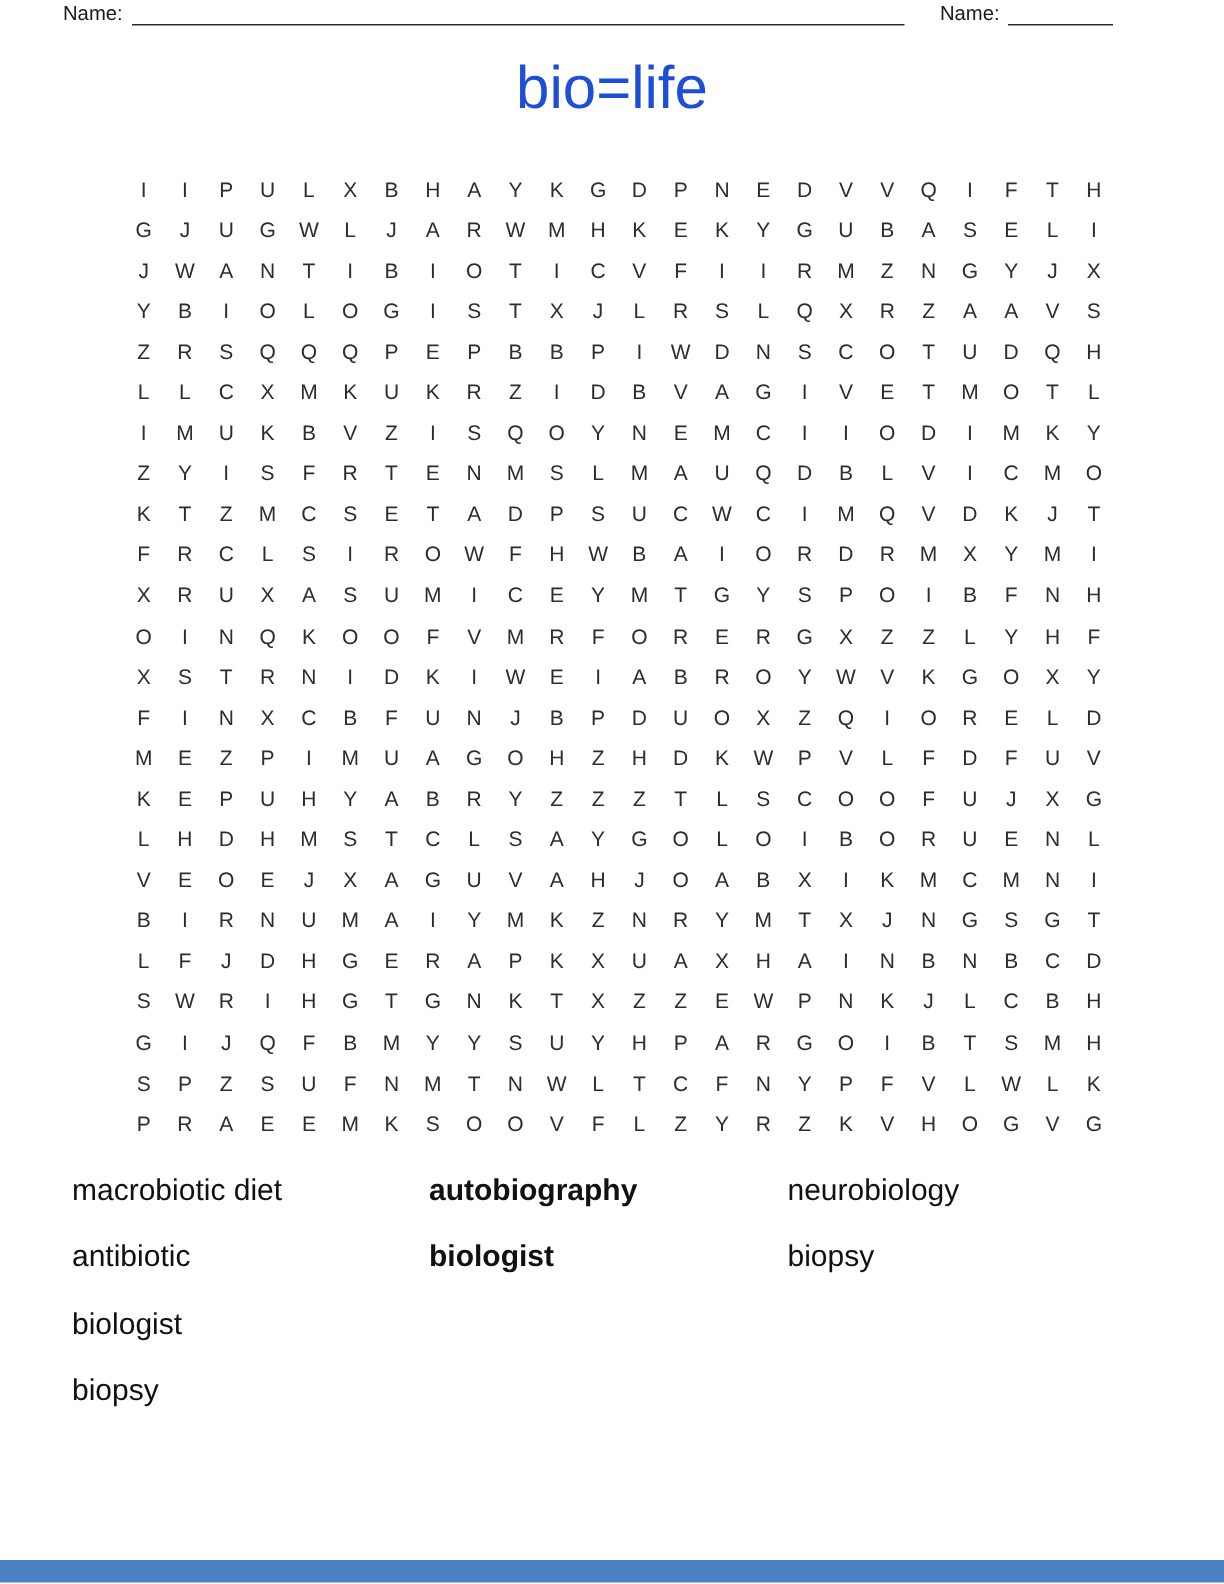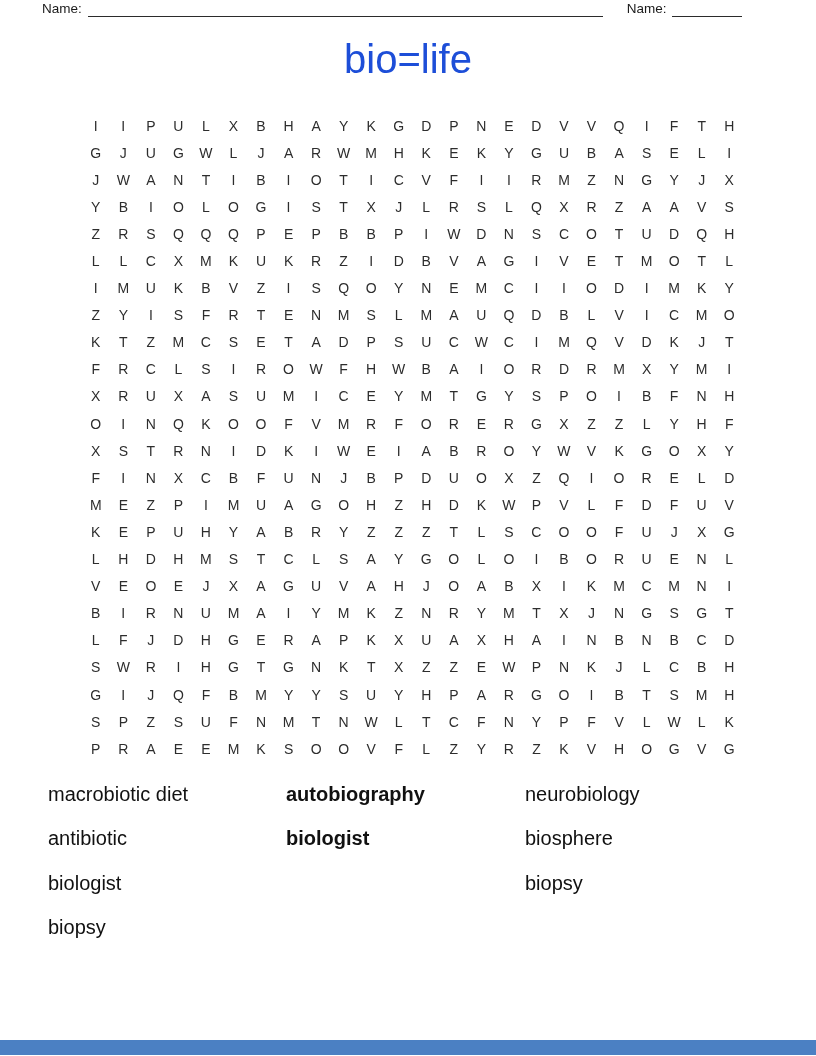--- a/index.html
+++ b/index.html
@@ -700,18 +700,17 @@
       <div class="word-item">antibiotic</div>
       <div class="word-item">biologist</div>
       <div class="word-item">biopsy</div>
     </div>
   <div class="word-col word-col-2">
       <div class="word-item">autobiography</div>
       <div class="word-item">biologist</div>
     </div>
   <div class="word-col word-col-3">
       <div class="word-item">neurobiology</div>
-      <div class="word-item">biosphere</div>
       <div class="word-item">biopsy</div>
     </div>
 </div>
 
 <div class="bottom-bar" style="background: rgb(75, 128, 195);"></div>
 
 </body></html>

